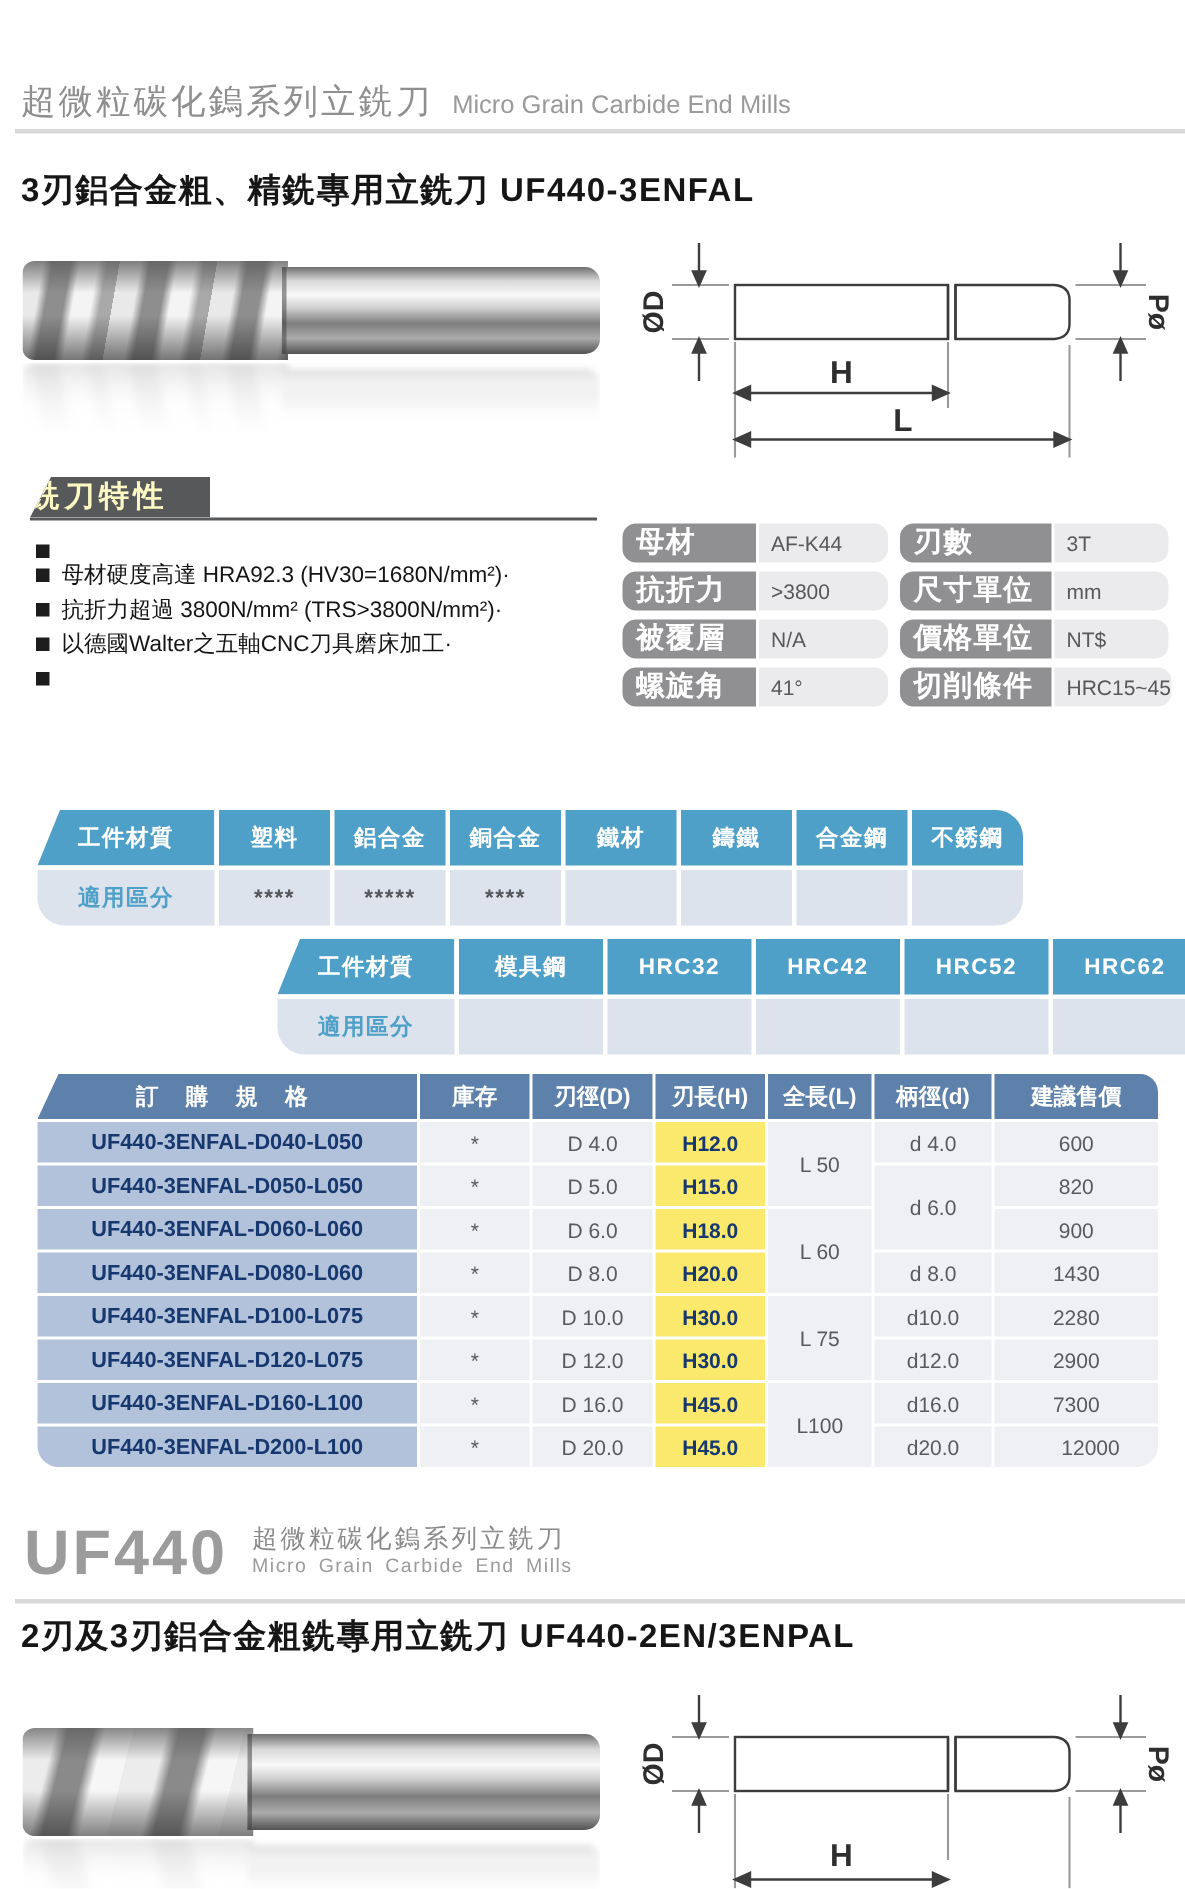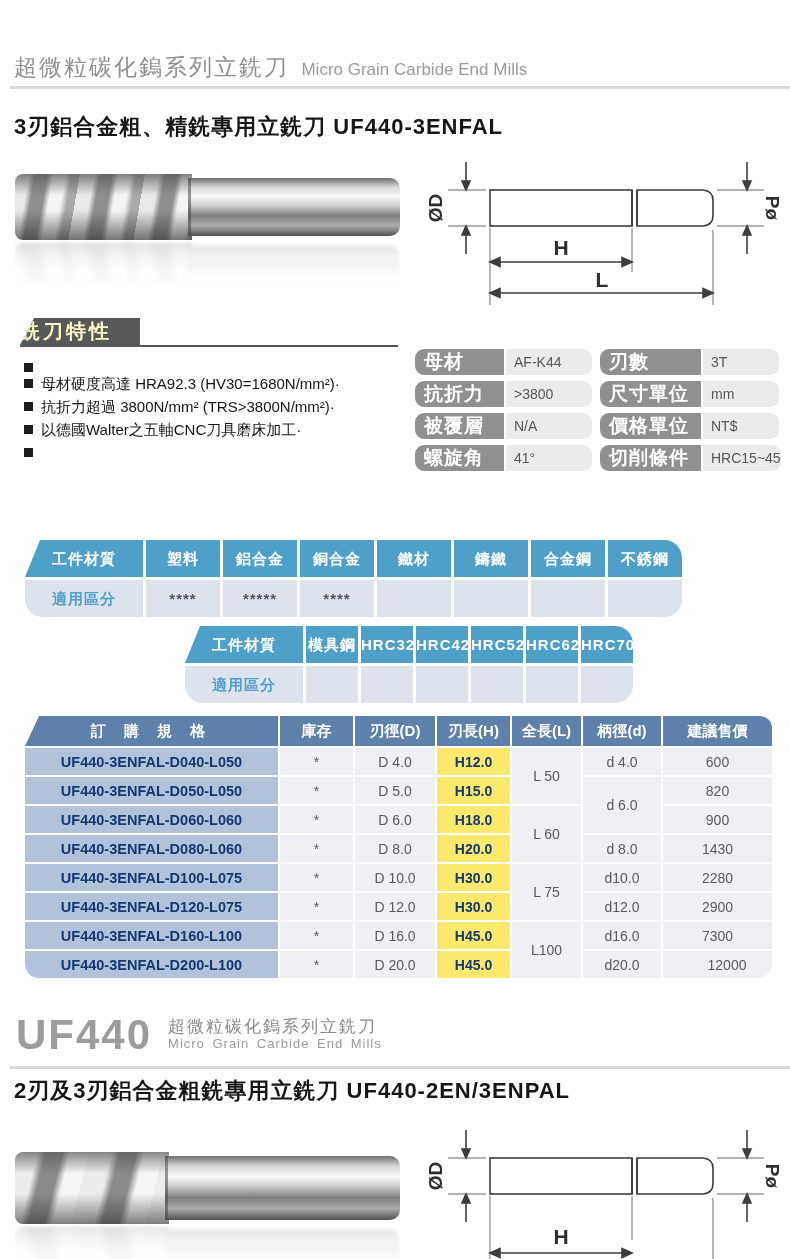--- a/index.html
+++ b/index.html
@@ -78,21 +78,21 @@
   .mat .mrow { display:flex; }
   .mat .mrow + .mrow { margin-top:3px; }
   .mat .cell { flex:none; height:37px; line-height:37px; text-align:center; font-size:15px; }
   .mat .cell + .cell { margin-left:3px; }
   .mat .hd { background:#4fa0c8; color:#fff; font-weight:bold; letter-spacing:1px; }
   .mat .hd.first { clip-path:polygon(15px 0, 100% 0, 100% 100%, 0 100%); }
   .mat .hd.last { border-radius:0 18px 0 0; }
   .mat .vc { background:#dce3ec; color:#55565a; font-weight:bold; letter-spacing:1px; }
   .mat .vc.rowlab { color:#4fa0c8; border-radius:0 0 0 18px; }
   .mat .vc.last { border-radius:0 0 18px 0; }
-  .mat .w-lab { width:118px; } .mat1 .w-col { width:74px; } .mat2 .w-col { width:52px; }
+  .mat .w-lab { width:118px; } .mat1 .w-col { width:74px; } .mat2 .w-col { width:96px; }
 
   
   .order { position:absolute; left:23px; top:714px; border-collapse:separate; border-spacing:2px; }
   .order th { background:#5d81aa; color:#fff; font-size:15px; font-weight:bold; height:30px; text-align:center; }
   .order th.model-h { letter-spacing:7px; clip-path:polygon(14px 0, 100% 0, 100% 100%, 0 100%); }
   .order th.price-h { border-radius:0 12px 0 0; }
   .order td { height:27px; text-align:center; vertical-align:middle; font-size:14px; }
   .order td.model { background:#b2c2db; color:#16386f; font-weight:bold; font-size:14.5px; }
   .order td.plain { background:#eef0f3; color:#595a5d; }
   .order td.flute { background:#fbe96d; color:#16386f; font-weight:bold; }

